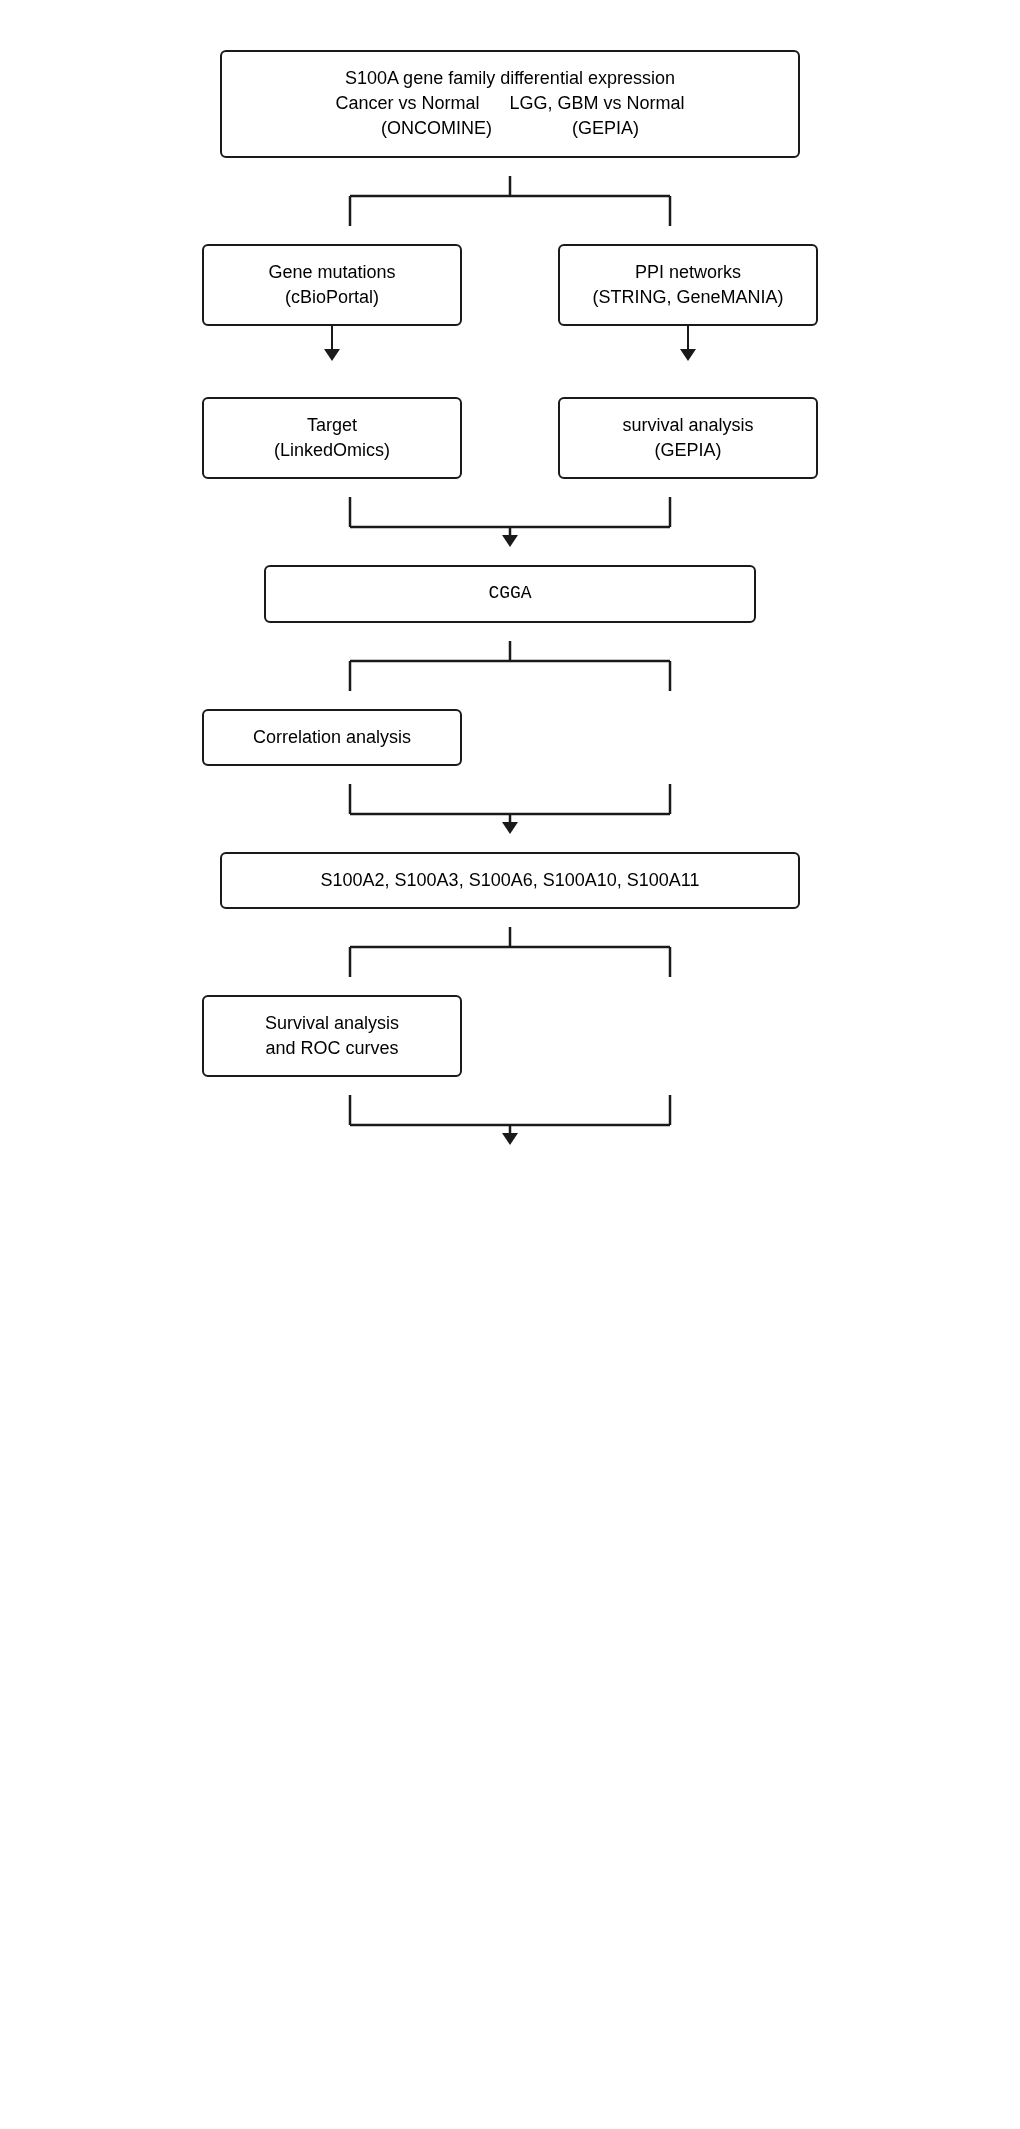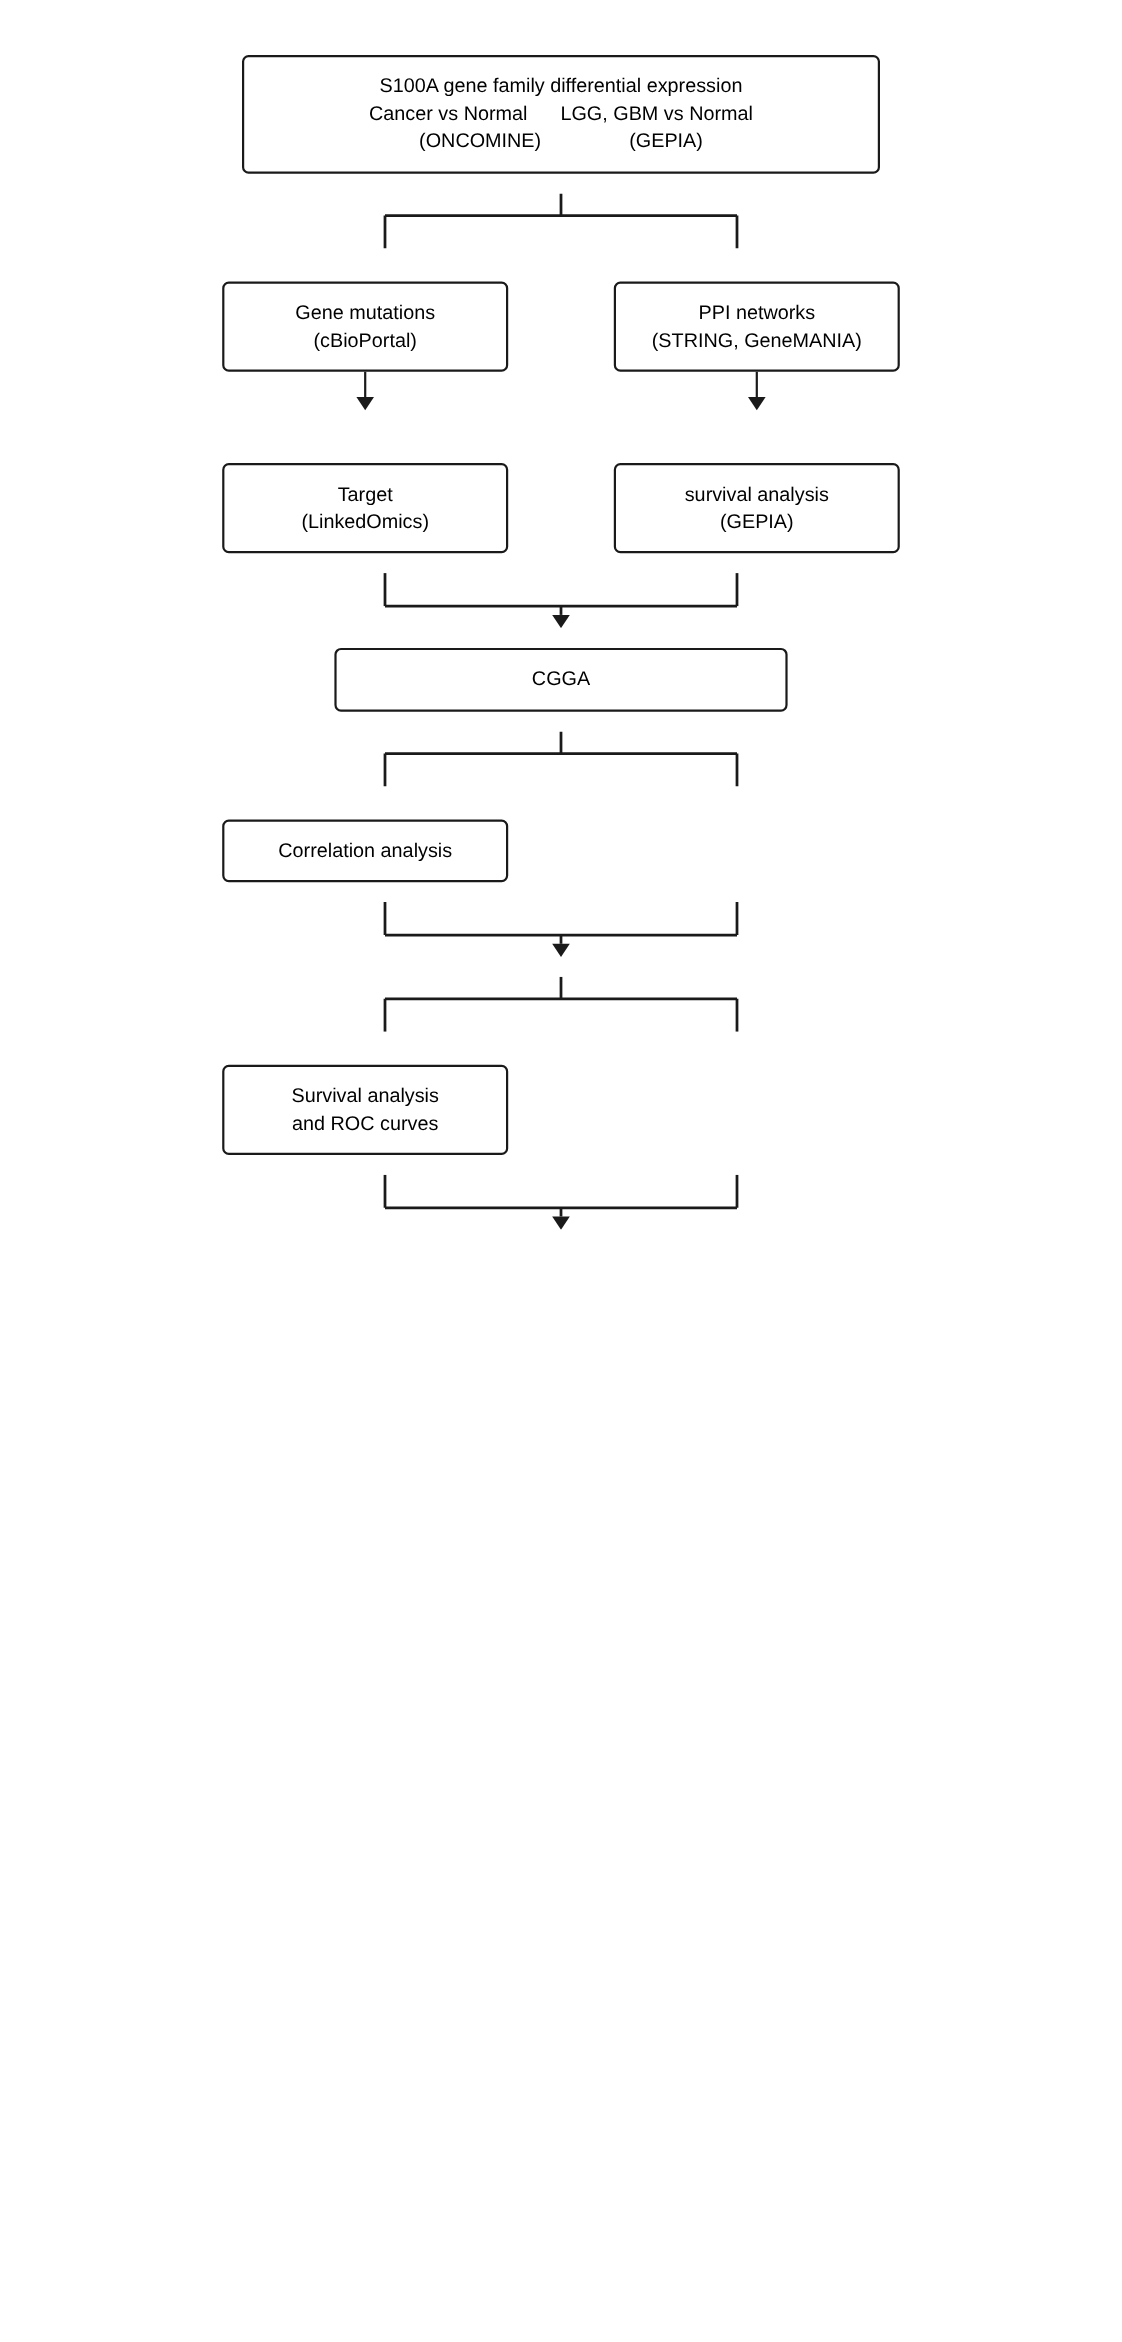--- a/index.html
+++ b/index.html
@@ -39,29 +39,29 @@
 
     .box-wide {
       width: 580px;
     }
 
     .box-narrow {
       width: 260px;
     }
 
     .box-medium {
-      width: 412px;
+      width: 492px;
+      font-family: Liberation Mono, monospace;
     }
 
     .split-col {
       display: flex;
       flex-direction: column;
       align-items: center;
       width: 224px;
-      margin-top: 12px;
     }
 
     
     .fork-down {
       width: 580px;
       height: 50px;
       position: relative;
     }
 
     .fork-down svg {
@@ -205,20 +205,23 @@
   <div class="merge-up">
     <svg viewBox="0 0 580 50" preserveAspectRatio="none">
       <line x1="130" y1="0" x2="130" y2="30" stroke="#1a1a1a" stroke-width="2.5"></line>
       <line x1="450" y1="0" x2="450" y2="30" stroke="#1a1a1a" stroke-width="2.5"></line>
       <line x1="130" y1="30" x2="450" y2="30" stroke="#1a1a1a" stroke-width="2.5"></line>
       <line x1="290" y1="30" x2="290" y2="38" stroke="#1a1a1a" stroke-width="2.5"></line>
       <polygon points="282,38 298,38 290,50" fill="#1a1a1a"></polygon>
     </svg>
   </div>
 
+  <div class="box box-wide">
+    <span>S100A2, S100A3, S100A6, S100A10, S100A11</span>
+  </div>
 
   <div class="fork-down">
     <svg viewBox="0 0 580 50" preserveAspectRatio="none">
       <line x1="290" y1="0" x2="290" y2="20" stroke="#1a1a1a" stroke-width="2.5"></line>
       <line x1="130" y1="20" x2="450" y2="20" stroke="#1a1a1a" stroke-width="2.5"></line>
       <line x1="130" y1="20" x2="130" y2="50" stroke="#1a1a1a" stroke-width="2.5"></line>
       <line x1="450" y1="20" x2="450" y2="50" stroke="#1a1a1a" stroke-width="2.5"></line>
     </svg>
   </div>
 

